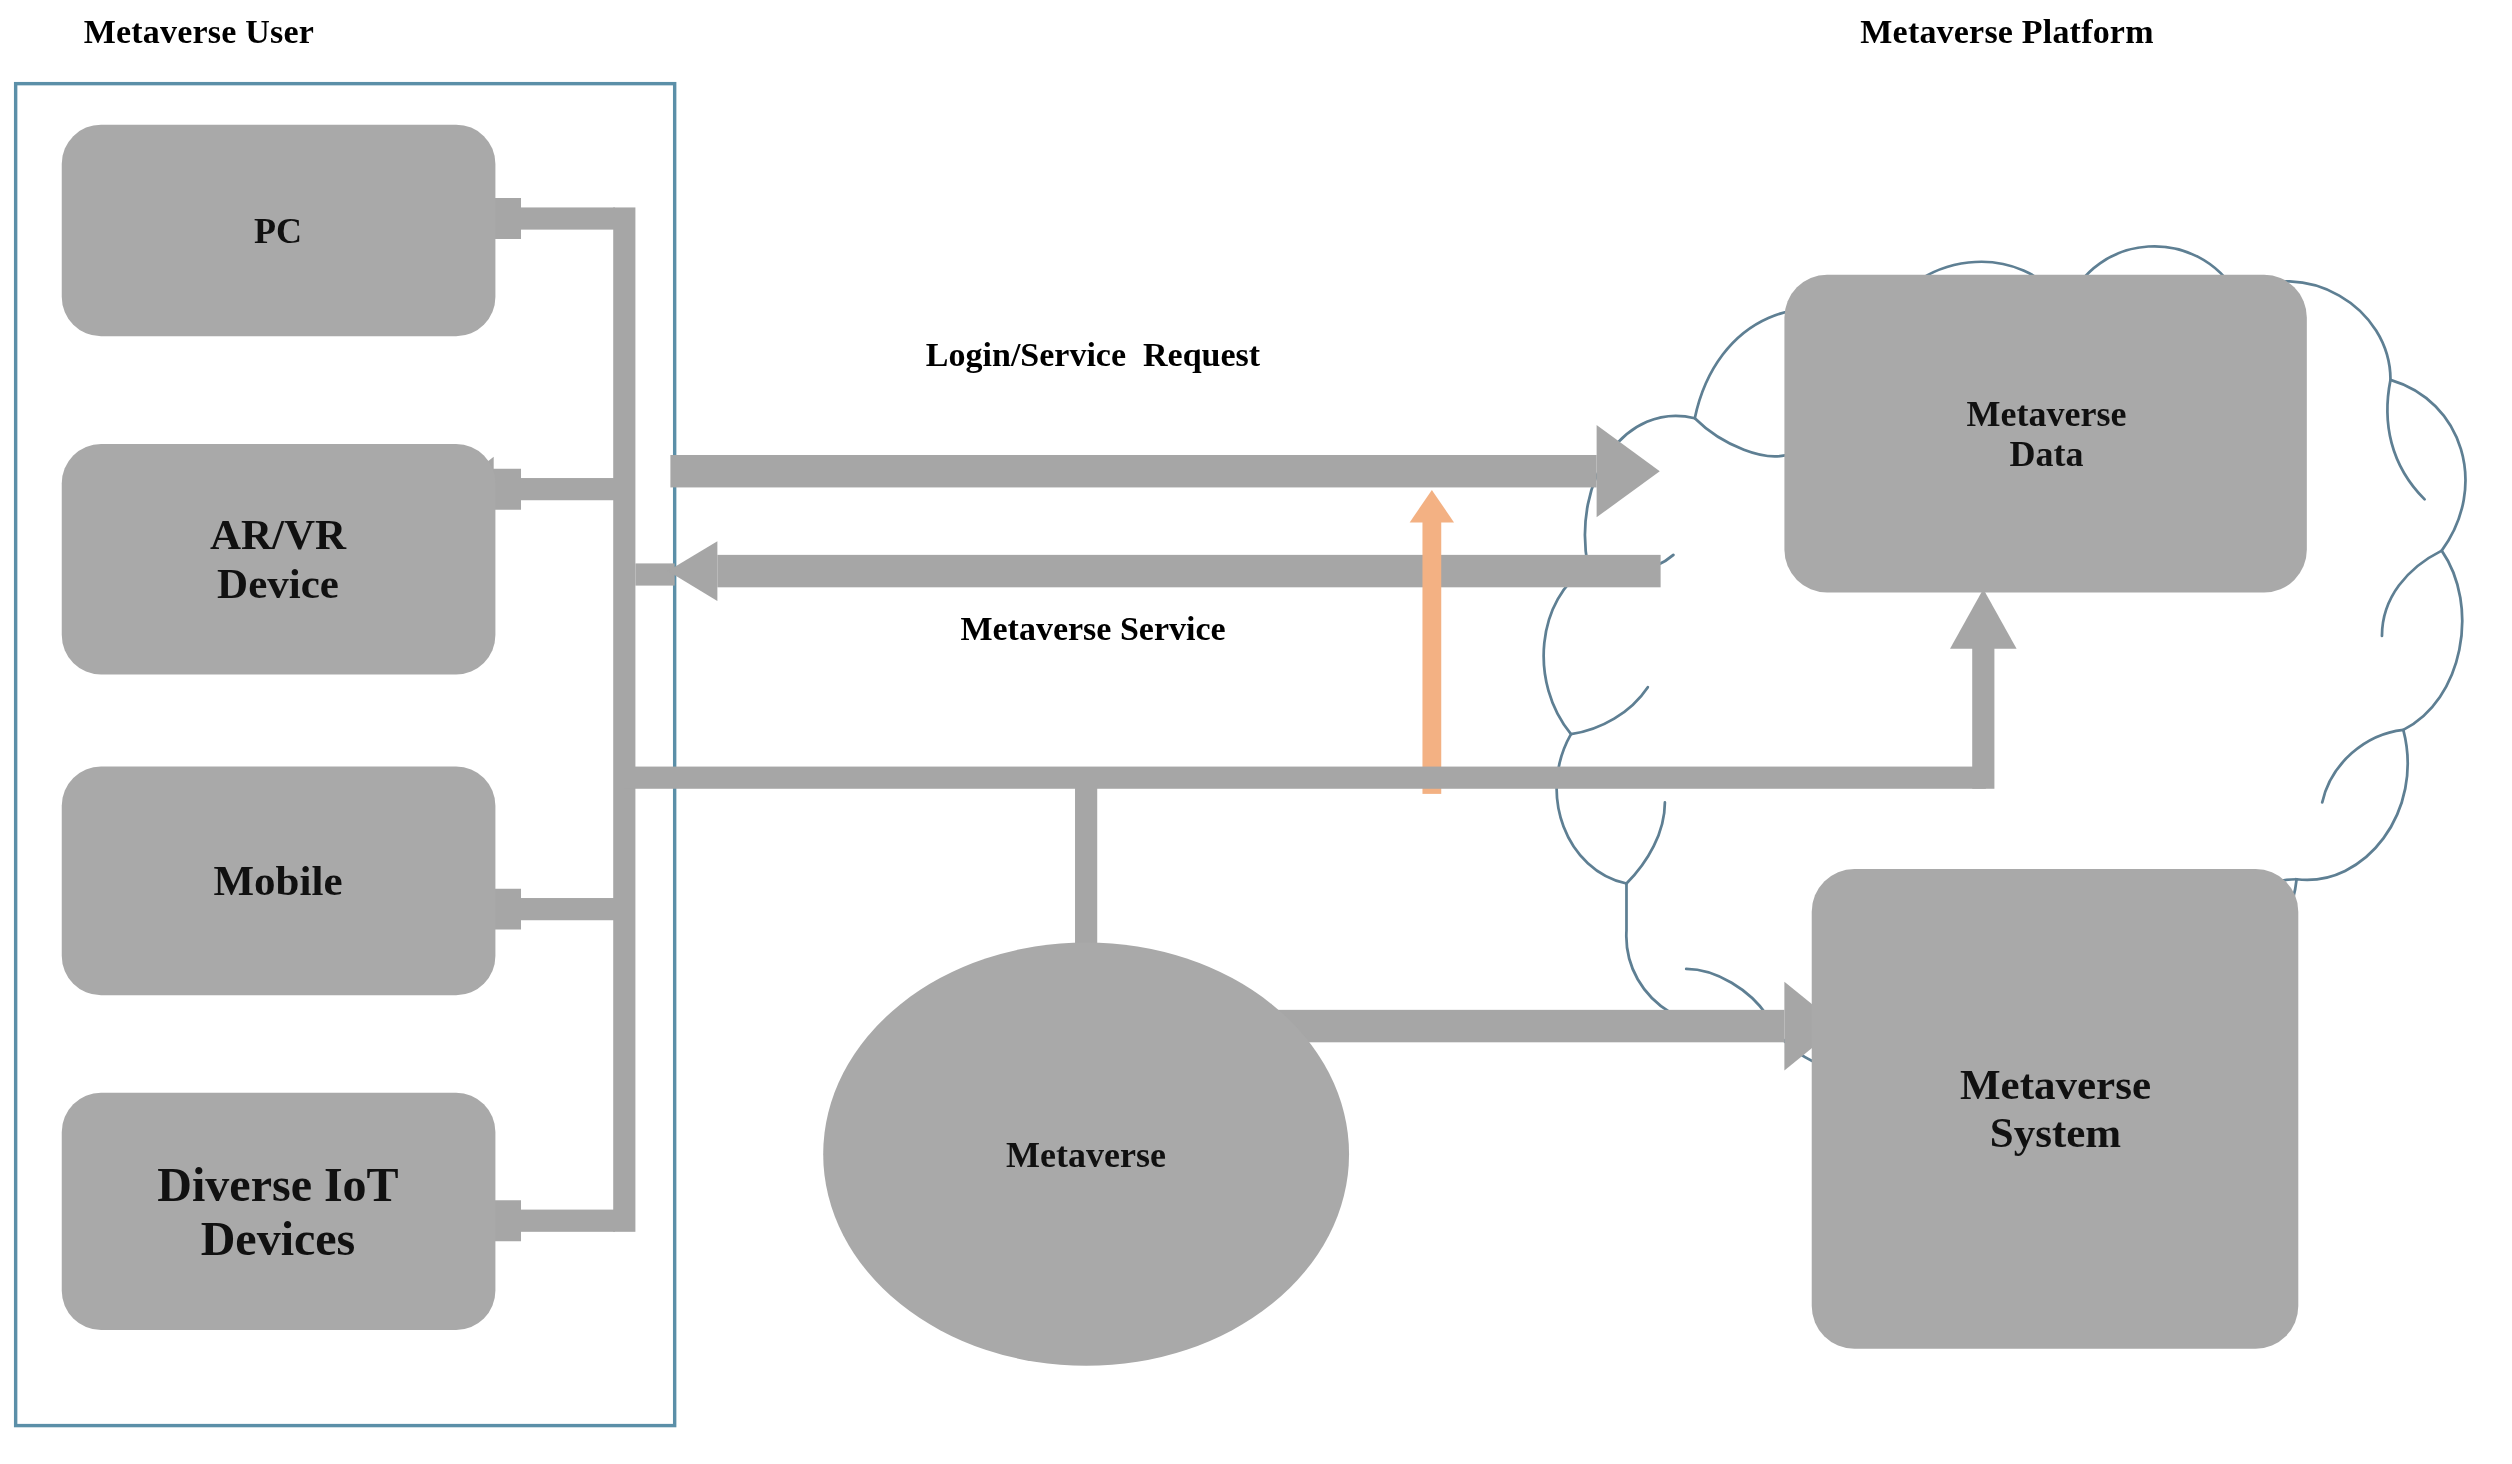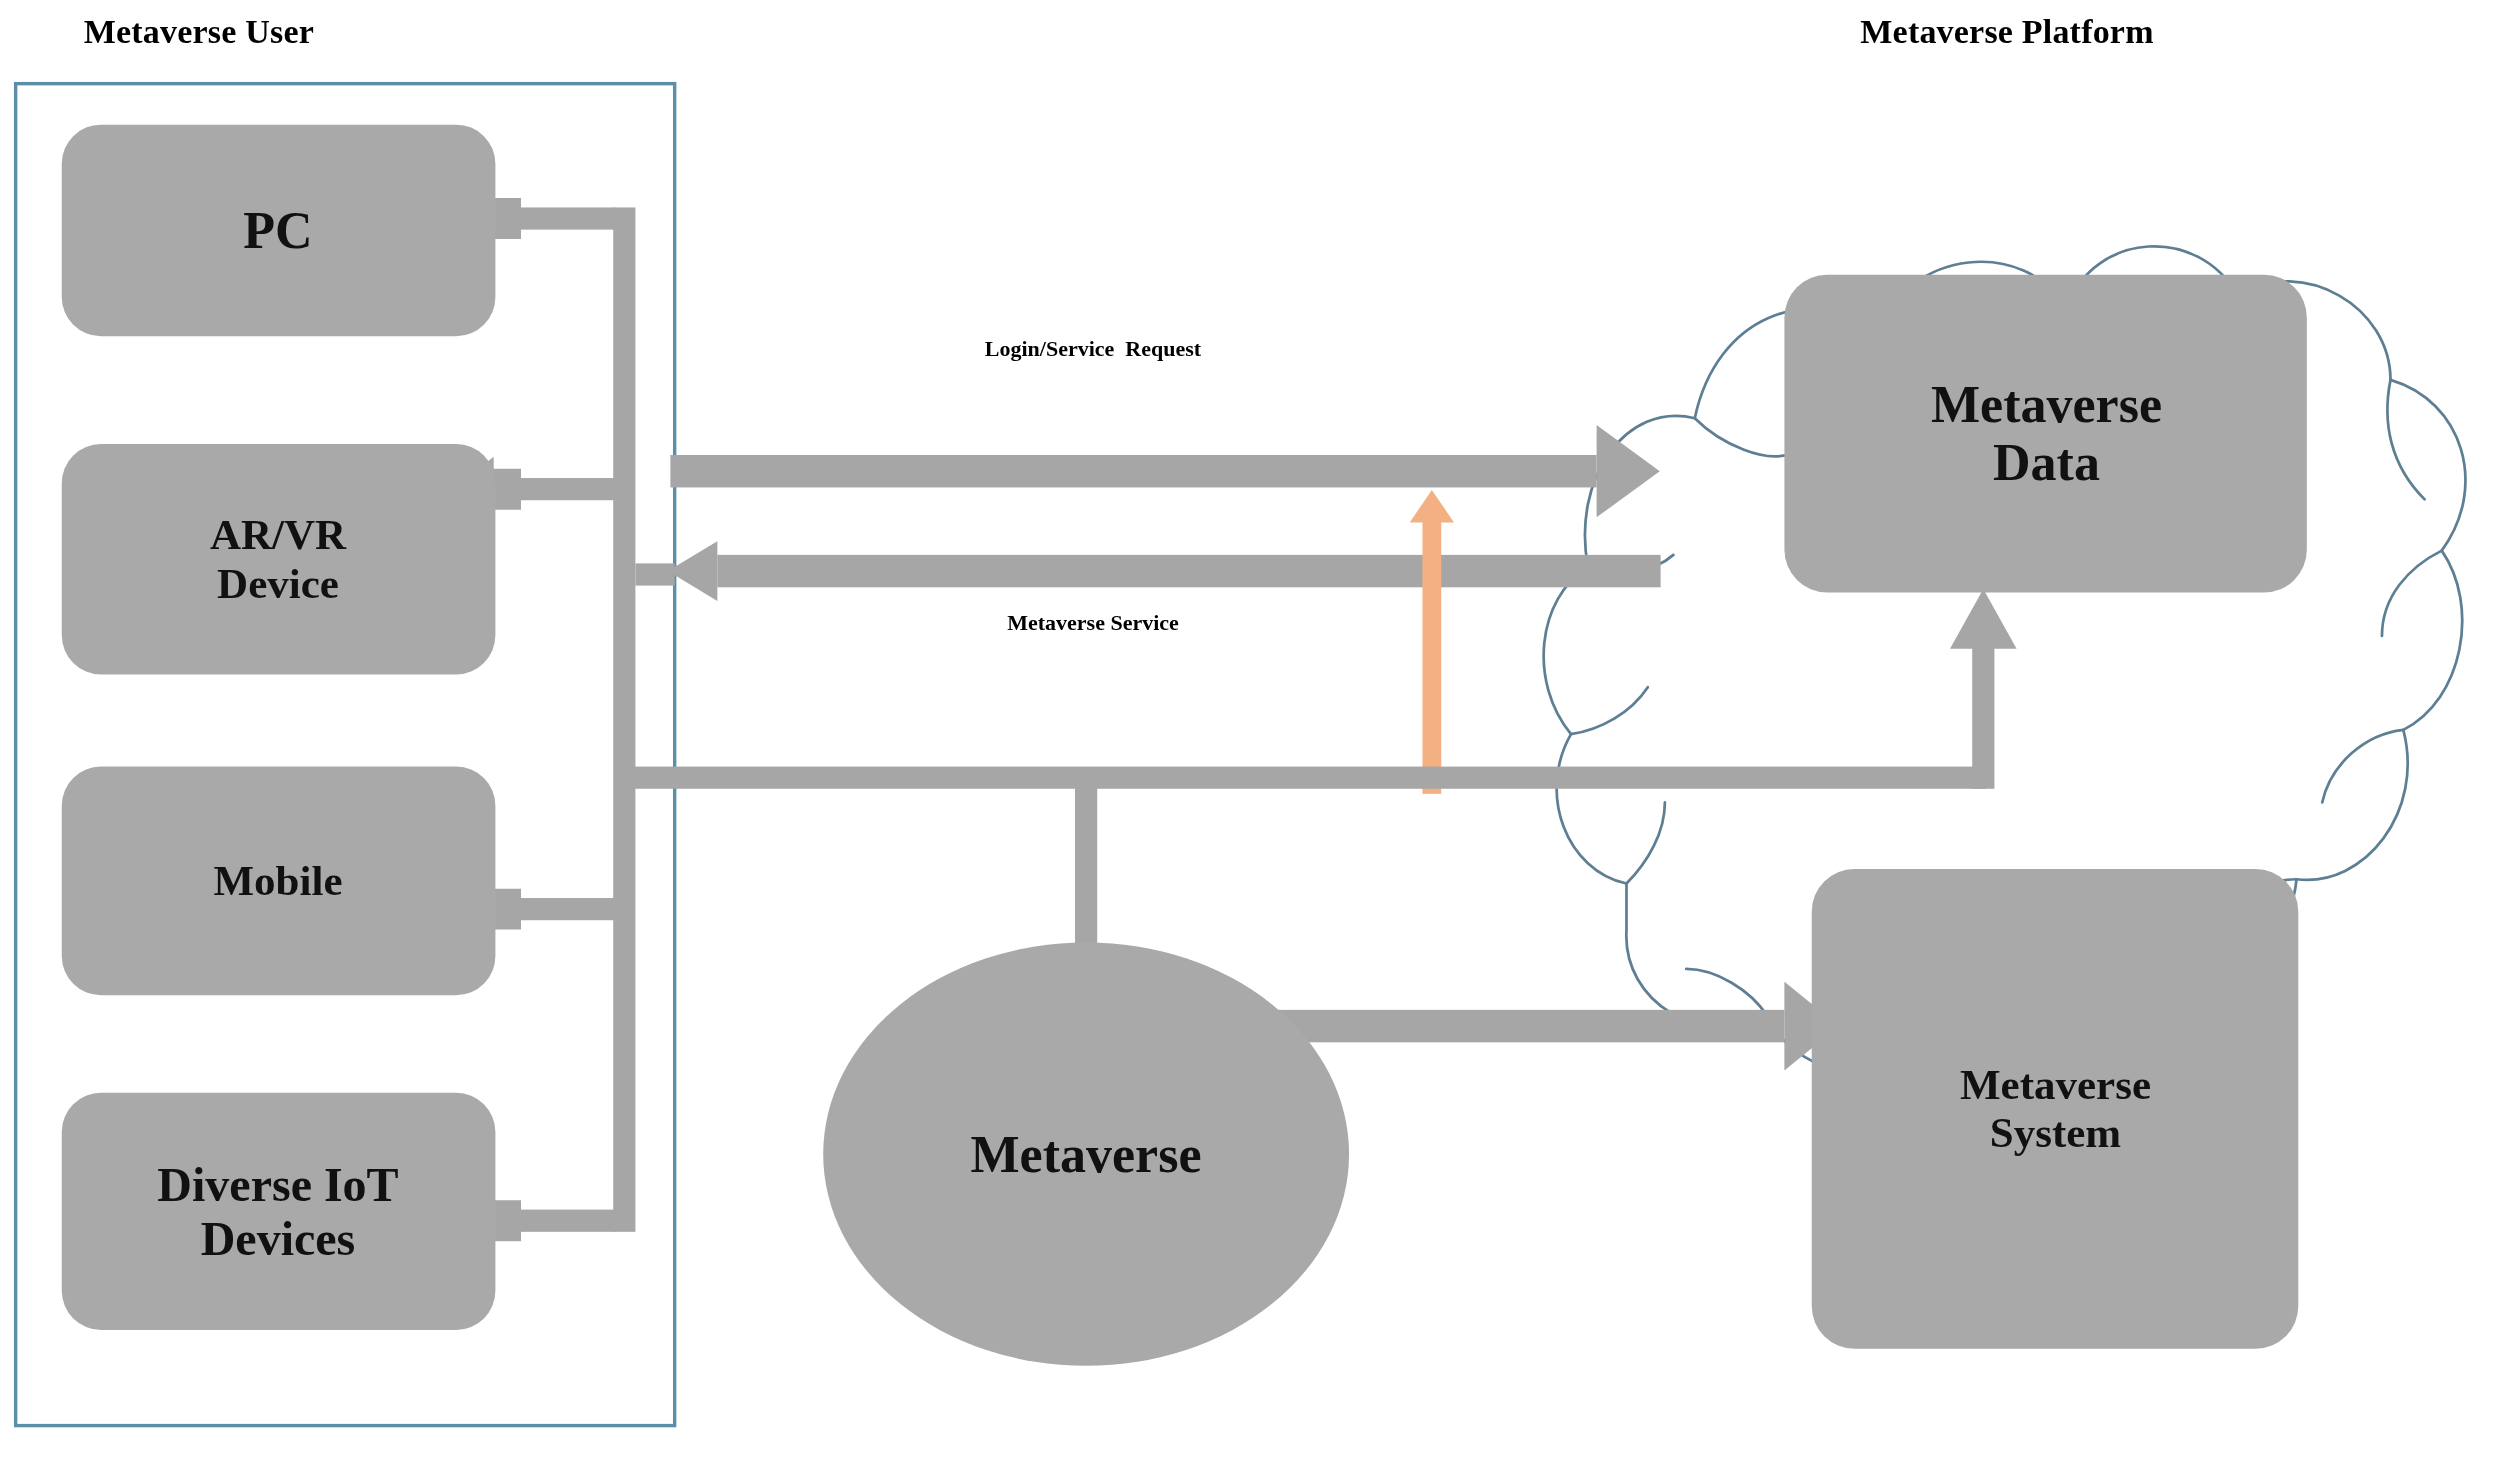--- a/index.html
+++ b/index.html
@@ -3,22 +3,22 @@
 <meta charset="utf-8">
 <style>
   html,body{margin:0;padding:0;background:#ffffff;}
   body{font-family:"Liberation Serif", serif;}
   #stage{position:relative;width:2512px;height:1464px;background:#fff;overflow:hidden;}
   #stage svg{position:absolute;left:0;top:0;width:2512px;height:1464px;}
   .lbl{position:absolute;font-weight:bold;color:#000;white-space:pre;line-height:1.05;text-align:center;}
   .node-lbl{position:absolute;display:flex;align-items:center;justify-content:center;
             font-weight:bold;color:#111;text-align:center;line-height:1.12;white-space:pre-line;}
   .hdr{font-size:34px;letter-spacing:0.2px;}
-  .edge-lbl{font-size:22px;}
-  .big{font-size:52px;}
+  .edge-lbl{font-size:34px;}
+  .big{font-size:36px;}
   .mid{font-size:43px;}
   .small{font-size:48px;}
 </style>
 </head>
 <body>
 
 <div id="stage">
 
   <svg viewBox="0 0 2942 1715" xmlns="http://www.w3.org/2000/svg" aria-hidden="true">
     <defs>

